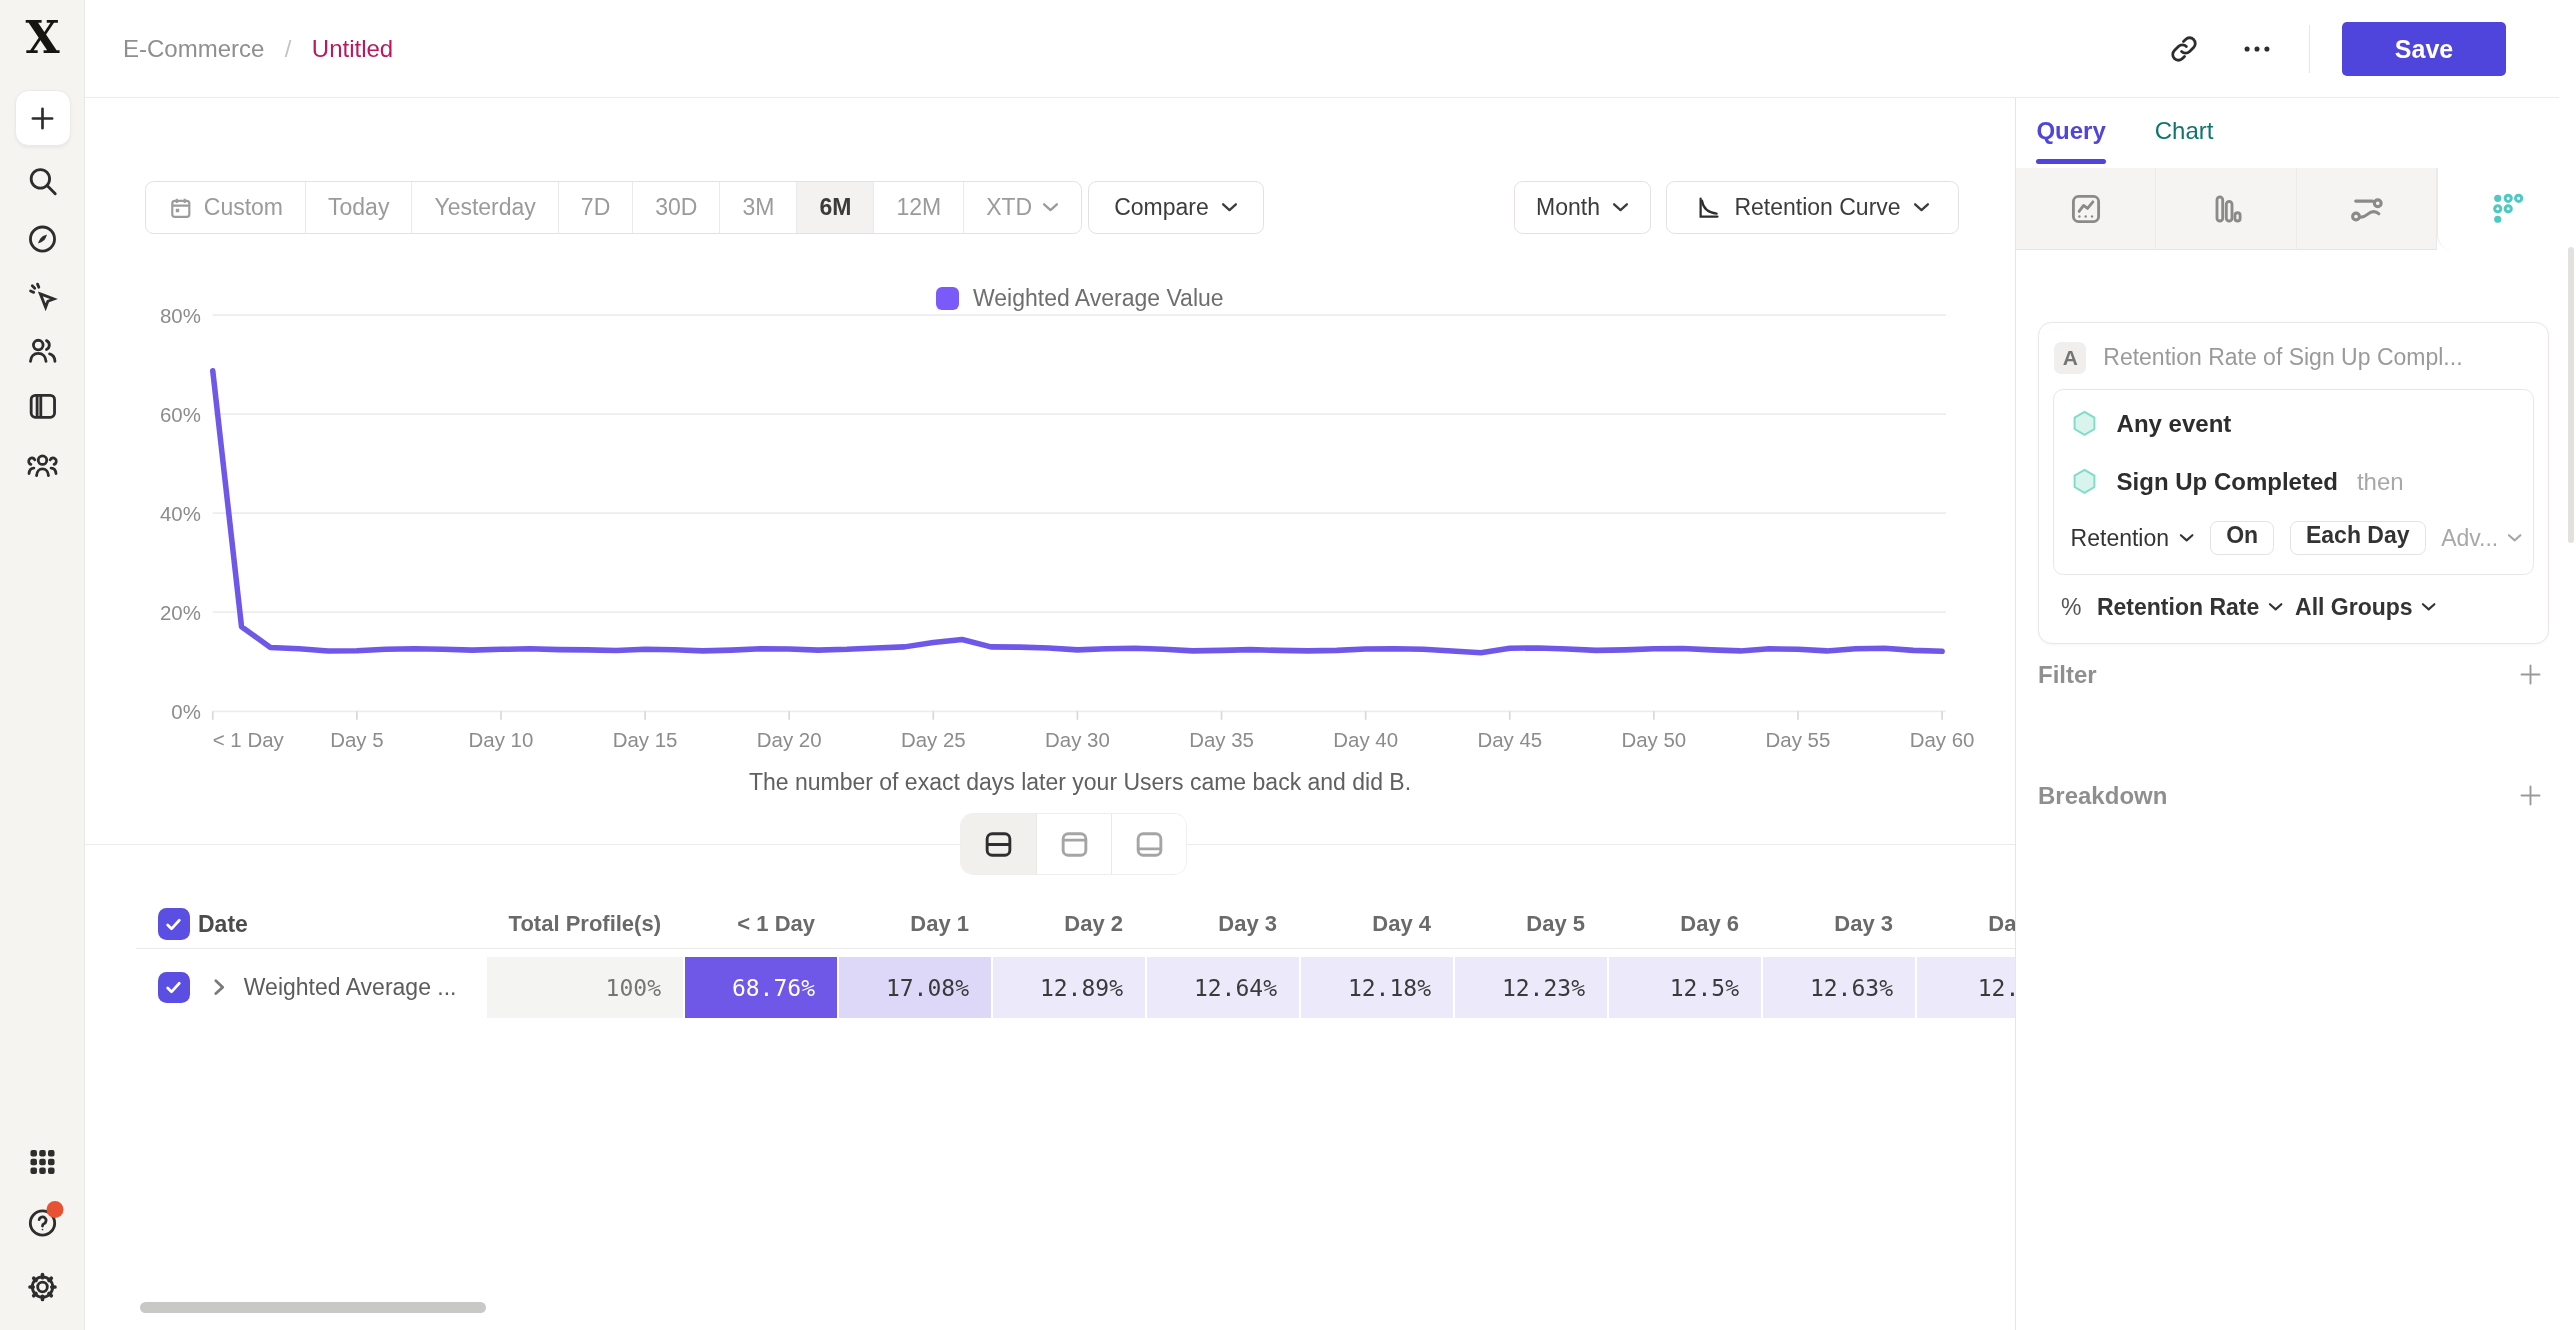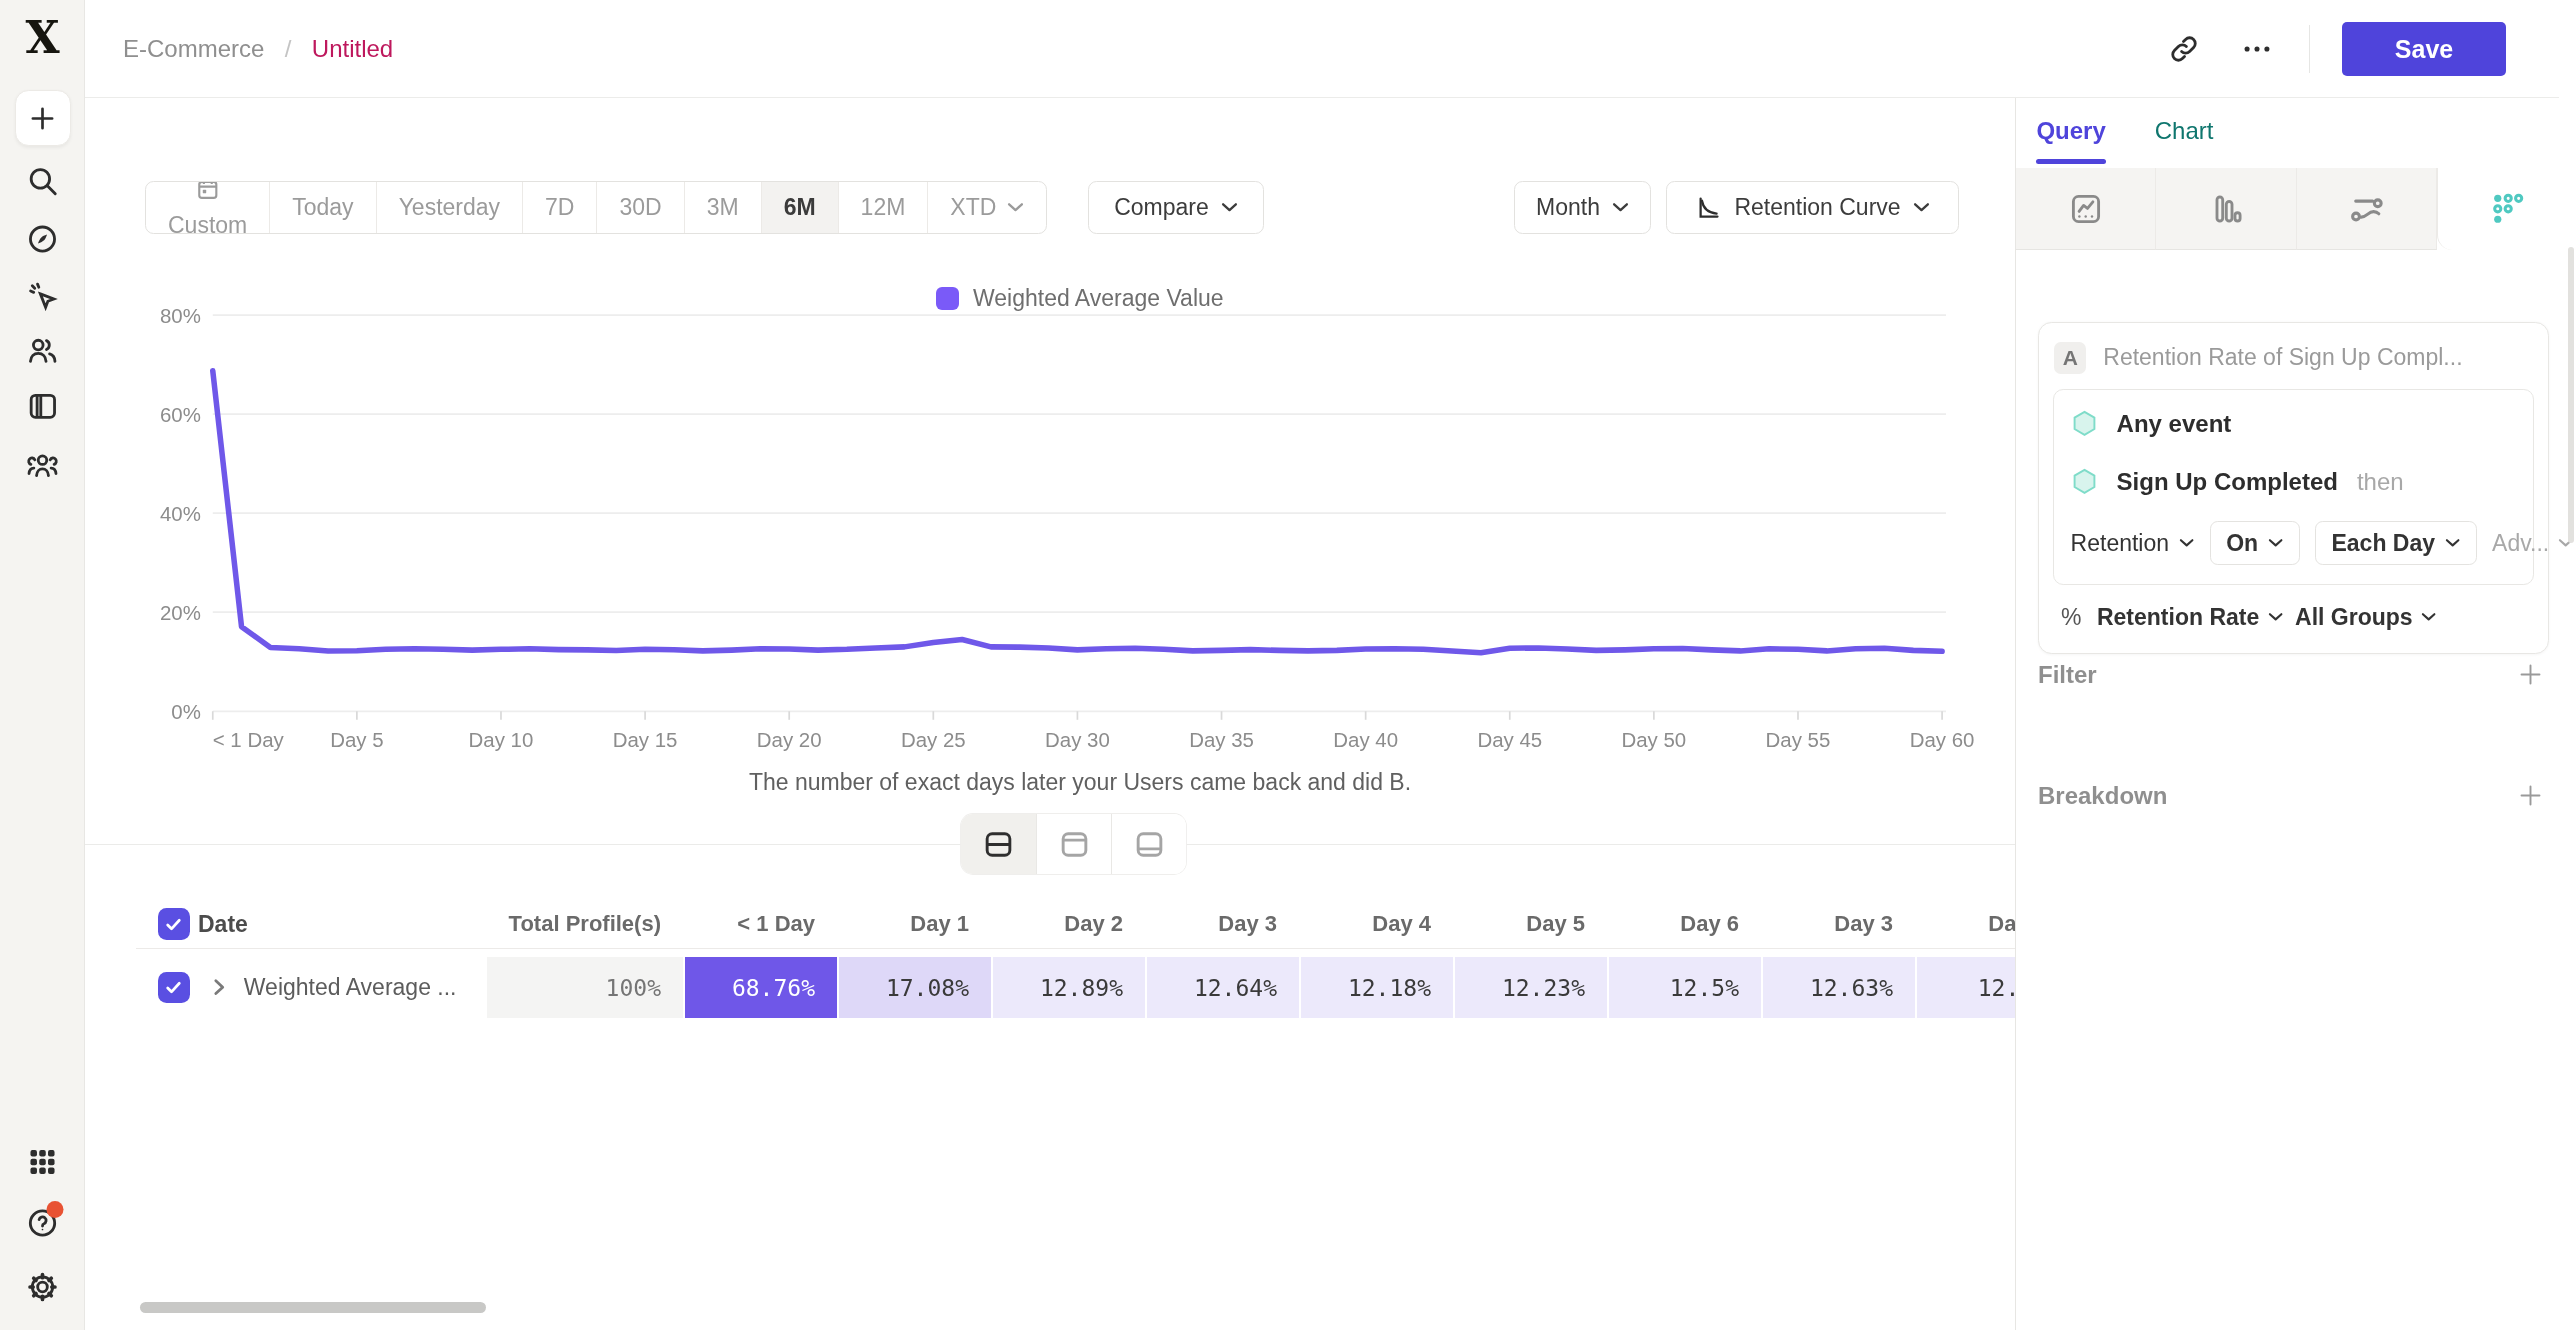--- a/index.html
+++ b/index.html
@@ -34,21 +34,21 @@
     font-size:25px; font-weight:600; font-family:inherit; cursor:pointer; }
 
   
   #main { position:absolute; left:85px; top:98px; width:1930px; height:1233px; background:#fff; overflow:hidden; }
 
   
   #date-presets { position:absolute; left:60px; top:83px; height:53px; display:flex;
     border:0.9px solid #e3e2df; border-radius:8.5px; overflow:hidden; background:#fff; }
   .dp-item { display:flex; align-items:center; justify-content:center; gap:10.2px; padding:0 22px;
     font-size:23px; color:#9b9b9b; border-left:0.9px solid #eceae7; cursor:pointer; white-space:nowrap; }
-  .dp-item:first-child { border-left:none;flex-direction:column; }
+  .dp-item:first-child { border-left:none; }
   .dp-item.selected { background:#f3f2f0; color:#3b3b3b; font-weight:600; }
   .pill-btn { position:absolute; top:83px; height:53px; display:flex; align-items:center; justify-content:center;
     gap:12px; border:0.9px solid #e3e2df; border-radius:8.5px; background:#fff; font-size:23px; color:#3c3c3c;
     font-weight:500; cursor:pointer; padding:0 22px; }
 
   
   #legend { position:absolute; left:128px; top:187px; width:1734px; display:flex; justify-content:center;
     align-items:center; gap:13.6px; font-size:23px; color:#6e6e6e; }
   #legend-swatch { width:23px; height:23px; border-radius:6px; }
   #chart-svg { position:absolute; left:0; top:0; }
@@ -102,21 +102,21 @@
   .series-badge { width:32px; height:32px; border-radius:6.8px; background:#f0efed; color:#757575; font-weight:700;
     font-size:21px; display:flex; align-items:center; justify-content:center; }
   .series-title { font-size:23px; color:#9a9a9a; white-space:nowrap; overflow:hidden; }
   #event-card { border:0.9px solid #e8e7e4; border-radius:10.2px; padding:5.1px 0; }
   .ev-row { display:flex; align-items:center; gap:19px; padding:14.5px 17px; font-size:24px; cursor:pointer; }
   .ev-name { font-weight:700; color:#2d2d2d; white-space:nowrap; }
   .ev-then { color:#a8a8a8; }
   .crit-row { display:flex; align-items:center; gap:15.3px; padding:10.2px 17px 13.6px 17px; }
   .crit-plain { display:flex; align-items:center; gap:10.2px; font-size:23px; color:#333; font-weight:500; cursor:pointer; }
   .crit-pill { display:flex; align-items:center; gap:10.2px; font-size:23px; color:#333; font-weight:600;
-    border:0.9px solid #e4e3e0; border-radius:7.7px; height:44px; padding:0 15.3px; cursor:pointer; white-space:nowrap; }
+    border:0.9px solid #e4e3e0; border-radius:7.7px; height:34px; padding:0 15.3px; cursor:pointer; white-space:nowrap;flex-direction:column; }
   .crit-adv { display:flex; align-items:center; gap:8.5px; font-size:23px; color:#a8a8a8; cursor:pointer; }
   .measure-row { display:flex; align-items:center; gap:12px; padding:19px 6.8px 5.1px 8.5px; font-size:23px;
     color:#333; font-weight:600; }
   .measure-sym { color:#555; font-weight:400; margin-right:3.4px; }
   .m-item { display:flex; align-items:center; gap:8.5px; cursor:pointer; white-space:nowrap; }
   .panel-section { position:absolute; left:22px; width:511px; display:flex; align-items:center;
     justify-content:space-between; font-size:24px; font-weight:600; color:#8f8f8f; }
   .plus-btn { width:37px; height:37px; display:flex; align-items:center; justify-content:center; cursor:pointer; }
   #vscroll { position:absolute; left:552px; top:149px; width:6px; height:296px; border-radius:3.4px; background:#e2e1de; }
 

